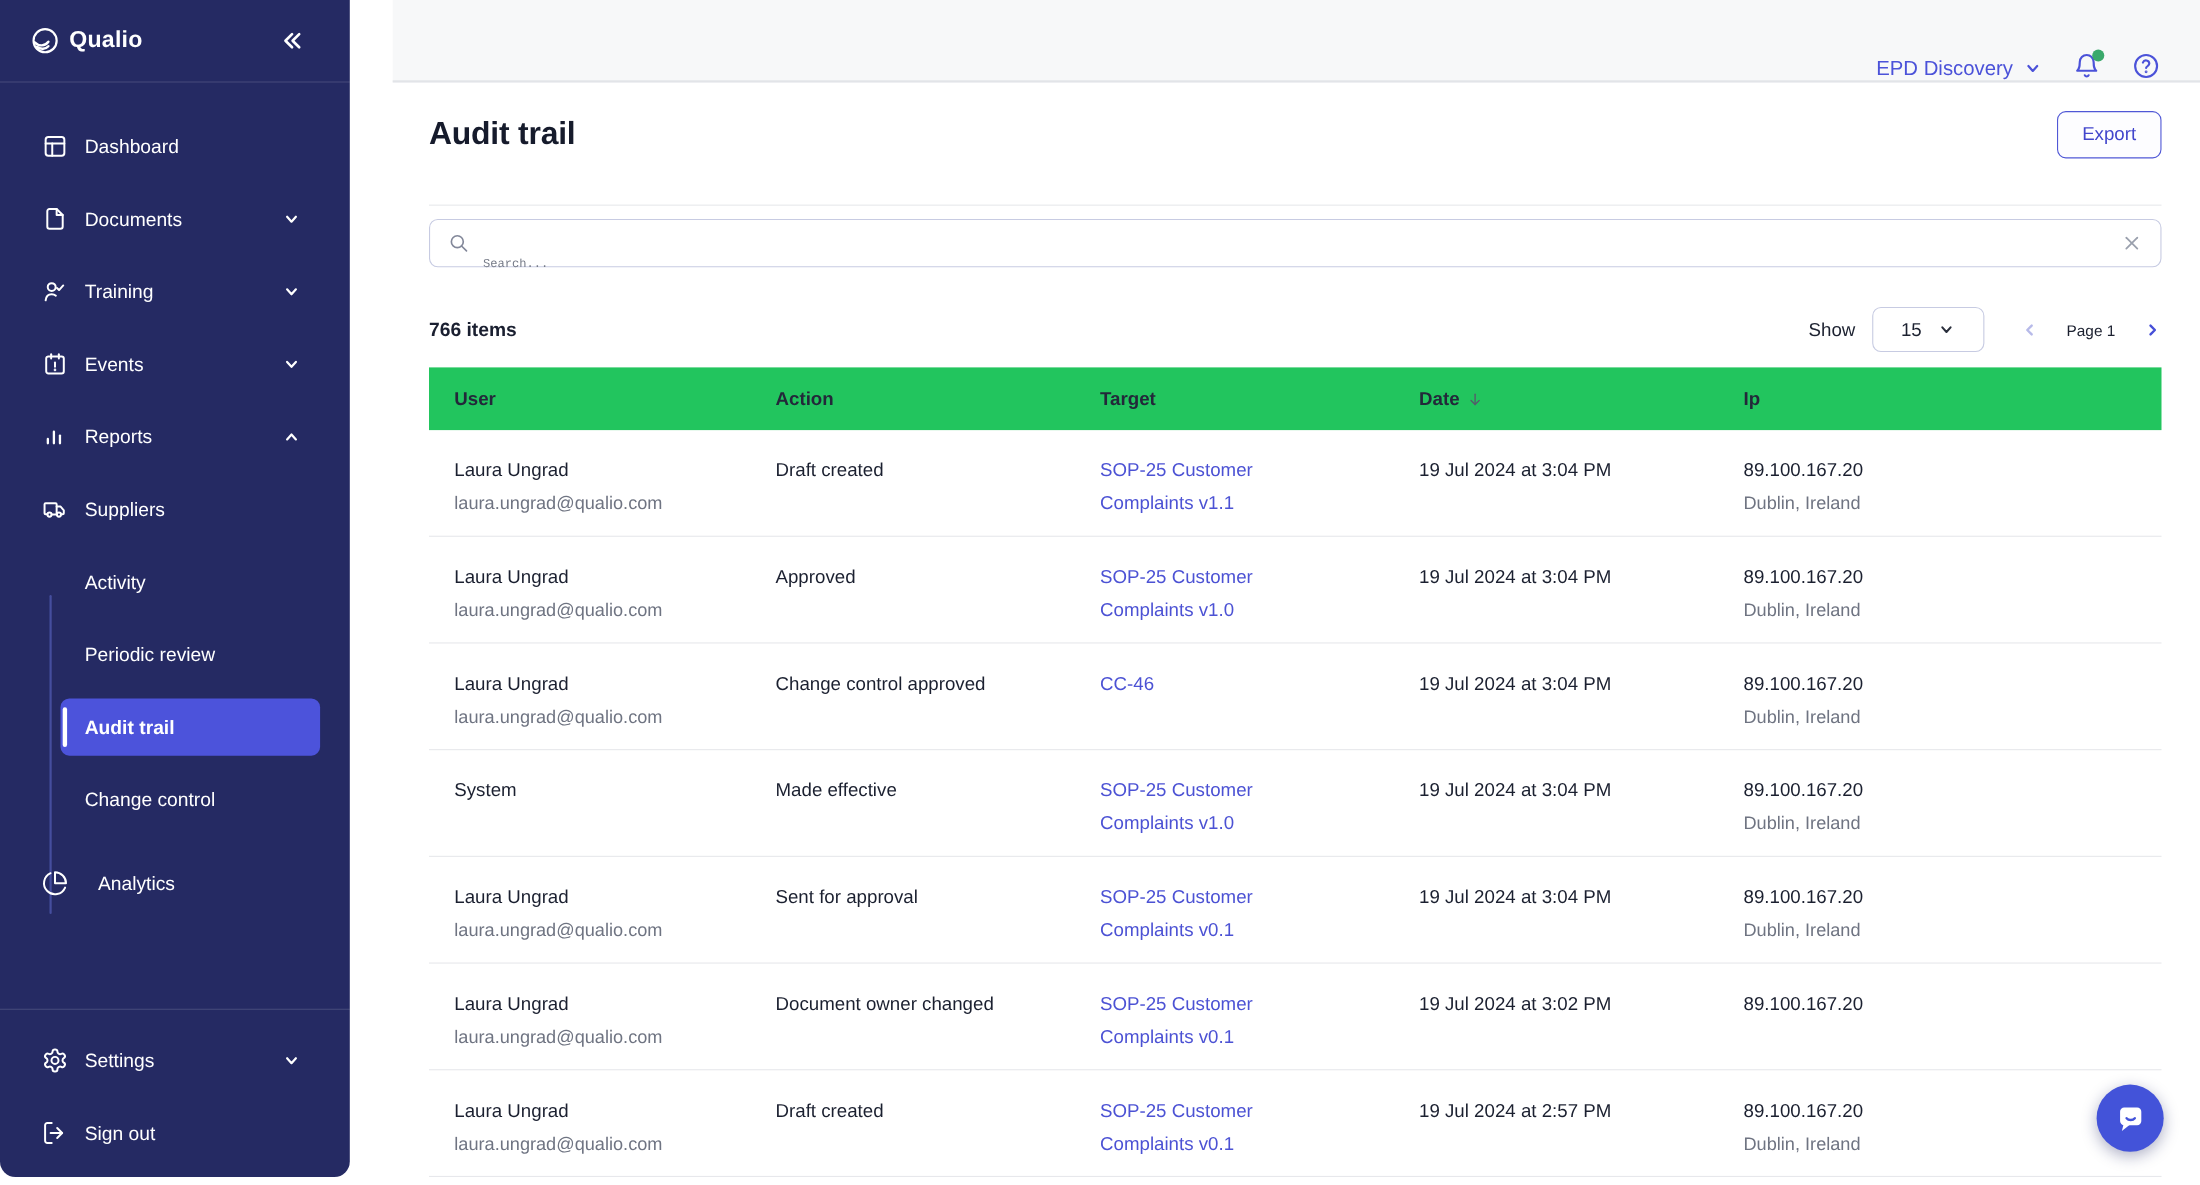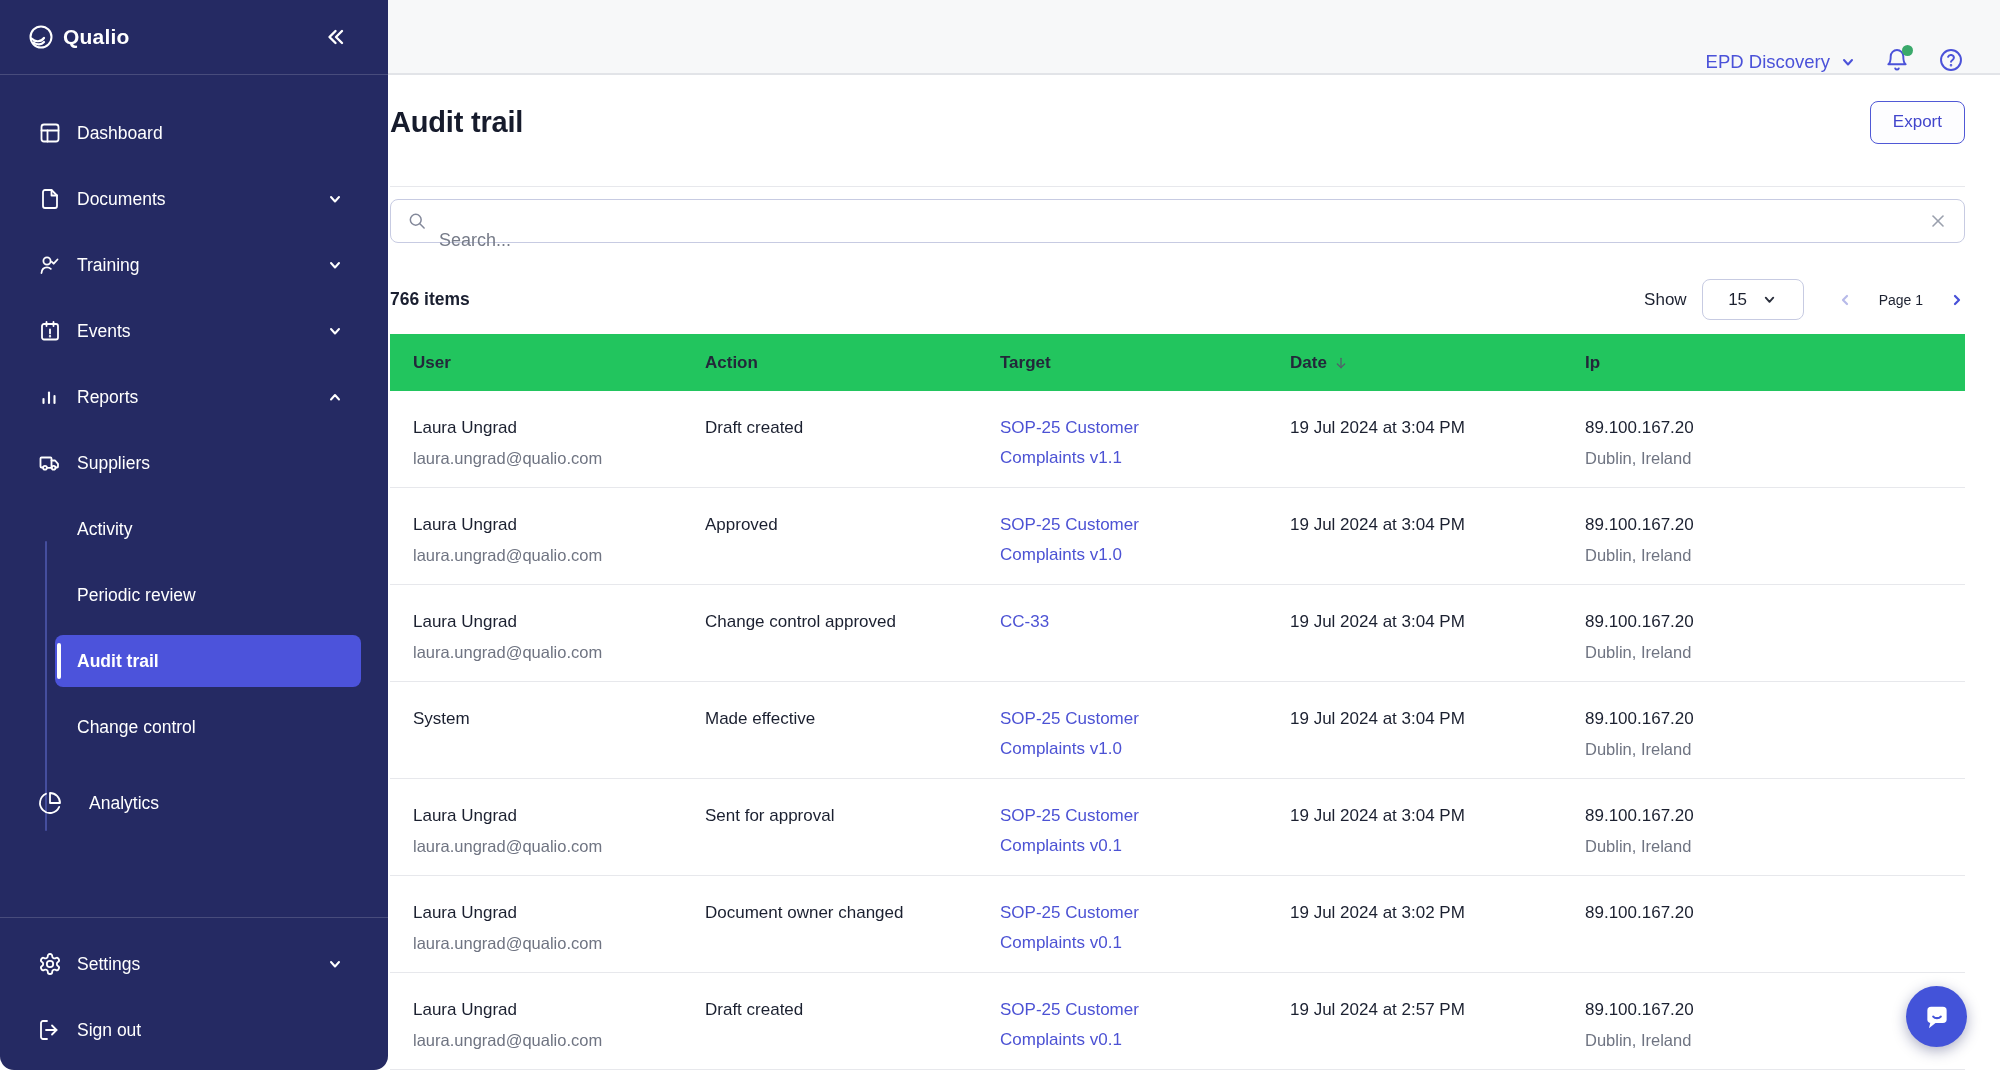--- a/index.html
+++ b/index.html
@@ -1,20 +1,20 @@
 <!DOCTYPE html>
 <html><head>
 <meta charset="utf-8">
 <style>
   * { margin:0; padding:0; box-sizing:border-box; }
   html,body { width:2000px; height:1077px; overflow:hidden; background:#ffffff;
               font-family:"Liberation Sans","DejaVu Sans",sans-serif; }
 
   
-  .sidebar { position:absolute; left:0; top:0; width:388px; height:1070px;
+  .sidebar { position:absolute; left:0; top:0; width:318px; height:1070px;
              background:#252a63; color:#fff; border-radius:0 0 14px 14px;
              display:flex; flex-direction:column; z-index:5;justify-content:flex-end; }
   .logo-row { height:75px; flex:0 0 75px; display:flex; align-items:center;
               padding:0 40px 0 27px; border-bottom:1px solid rgba(255,255,255,.16); }
   .logo-mark { width:28px; height:28px; flex:0 0 28px; }
   .brand-name { font-size:21px; font-weight:700; margin-left:8px; letter-spacing:.2px; }
   .collapse-btn { margin-left:auto; width:26px; height:26px; cursor:pointer; }
 
   .nav { padding-top:32px; flex:1 1 auto; position:relative; }
   .nav-item { height:52px; display:flex; align-items:center; padding:0 45px 0 38px;
@@ -51,22 +51,22 @@
                justify-content:space-between; }
   .page-title { font-size:29px; font-weight:700; color:#161b2c; letter-spacing:-.2px; }
   .export-btn { min-width:95px; height:43px; border:1px solid #5058d6; border-radius:8px;
                 background:#fdfdff; color:#4246cc; font-size:17px; padding:0 22px;
                 cursor:pointer; font-family:inherit; }
 
   .divider { margin-top:39px; border-top:1px solid #e7e8ec; }
 
   .search-box { margin-top:12px; height:44px; border:1px solid #c7cbe2; border-radius:8px;
                 display:flex; align-items:center; padding:0 16px; gap:12px; background:#fff; }
-  .search-box input { flex:1; border:none; outline:none; font-size:18px; color:#1b2030;
-                      font-family:Liberation Sans, sans-serif; background:transparent;margin-top:39px; }
+  .search-box input { flex:1; border:none; outline:none; font-size:11px; color:#1b2030;
+                      font-family:Liberation Mono, monospace; background:transparent;margin-top:39px; }
   .search-box input::placeholder { color:#767b88; }
   .sicon { width:20px; height:20px; display:flex; }
   .clear-icon { width:20px; height:20px; display:flex; cursor:pointer; }
 
   .meta-row { margin-top:36px; display:flex; align-items:center; justify-content:space-between; }
   .items-count { font-size:17.5px; font-weight:700; color:#1a1f30; }
   .pager { display:flex; align-items:center; }
   .show-label { font-size:17px; color:#1c2130; margin-right:15px; }
   .page-size-select { width:102px; height:41px; border:1px solid #c7cbe2; border-radius:8px;
                       display:flex; align-items:center; justify-content:center; gap:15px;
@@ -403,21 +403,21 @@
 
   <div class="trow">
     <div class="td">
       <span>Laura Ungrad</span>
       <span class="sub-text">laura.ungrad@qualio.com</span>
     </div>
     <div class="td">
       <span>Change control approved</span>
     </div>
     <div class="td">
-      <a class="target-link"><span class="tline">CC-33</span></a>
+      <a class="target-link"><span class="tline">CC-46</span></a>
     </div>
     <div class="td">
       <span>19 Jul 2024 at 3:04 PM</span>
     </div>
     <div class="td">
       <span>89.100.167.20</span>
       <span class="sub-text">Dublin, Ireland</span>
     </div>
   </div>
 

